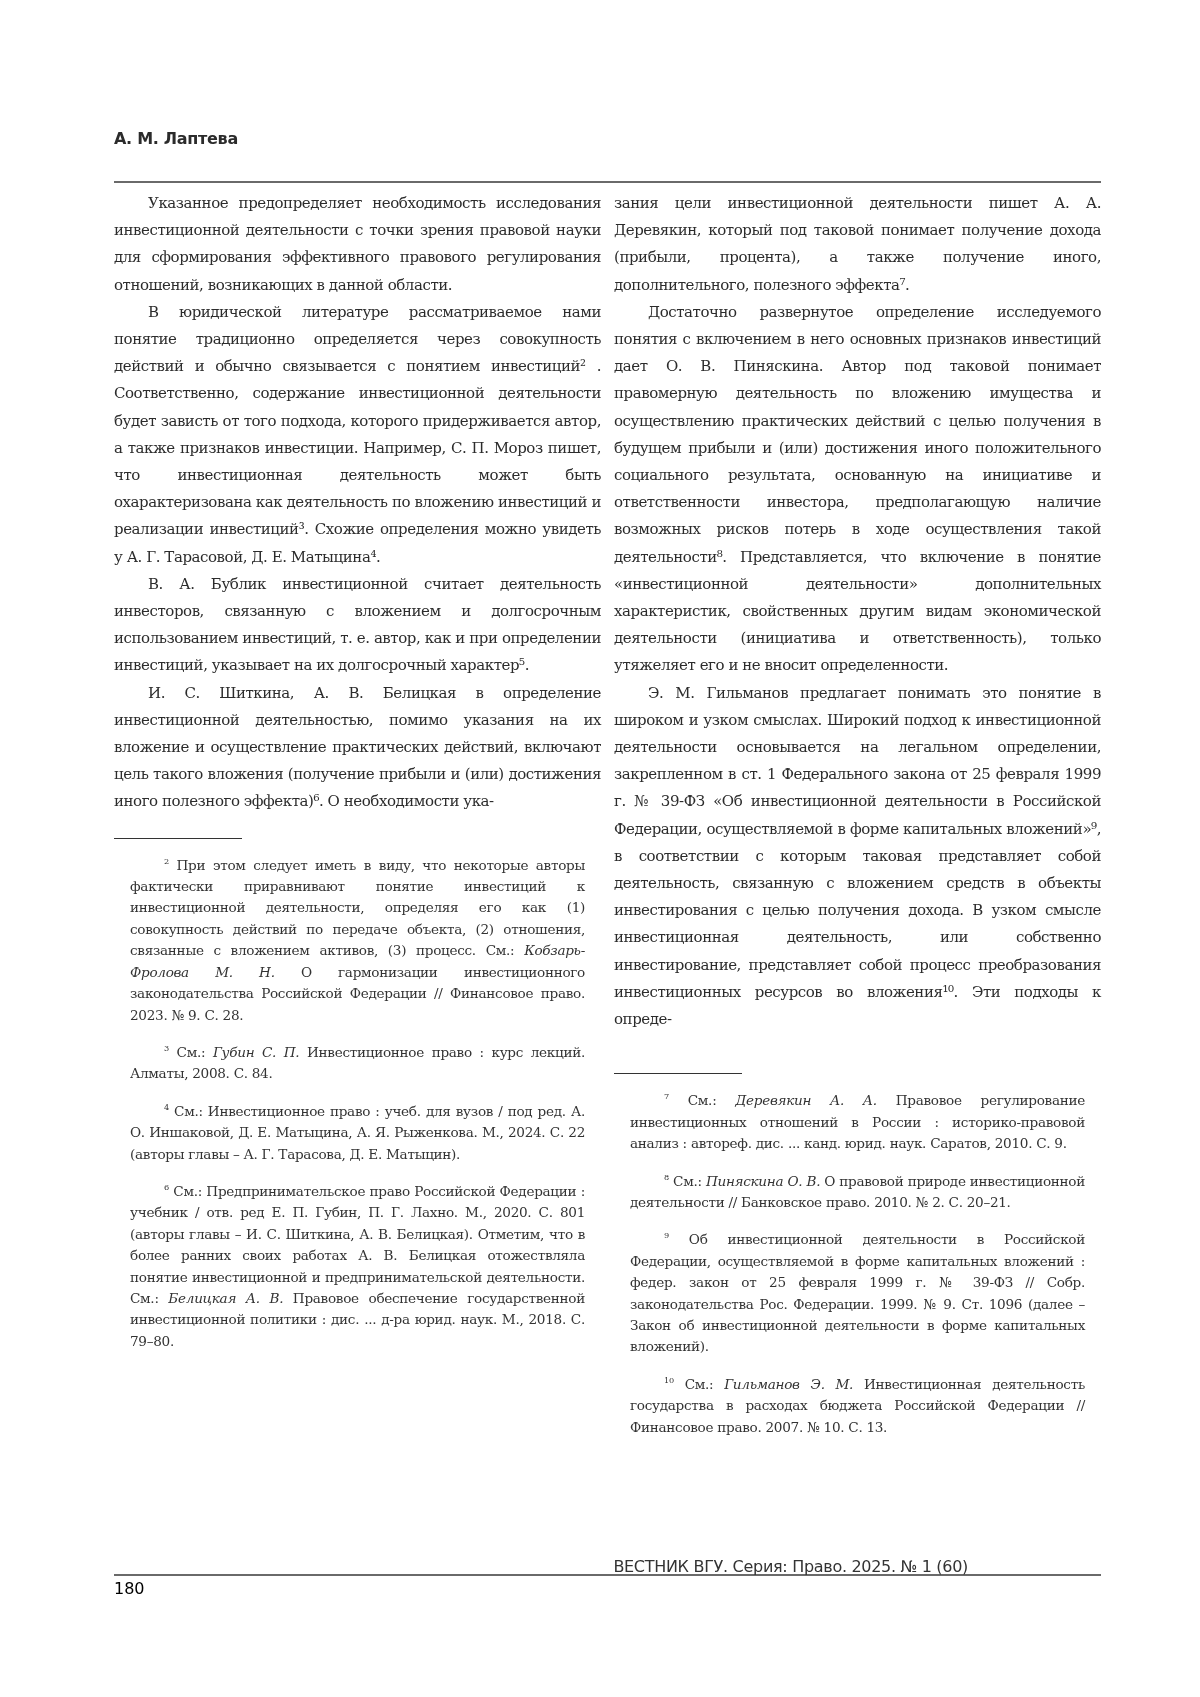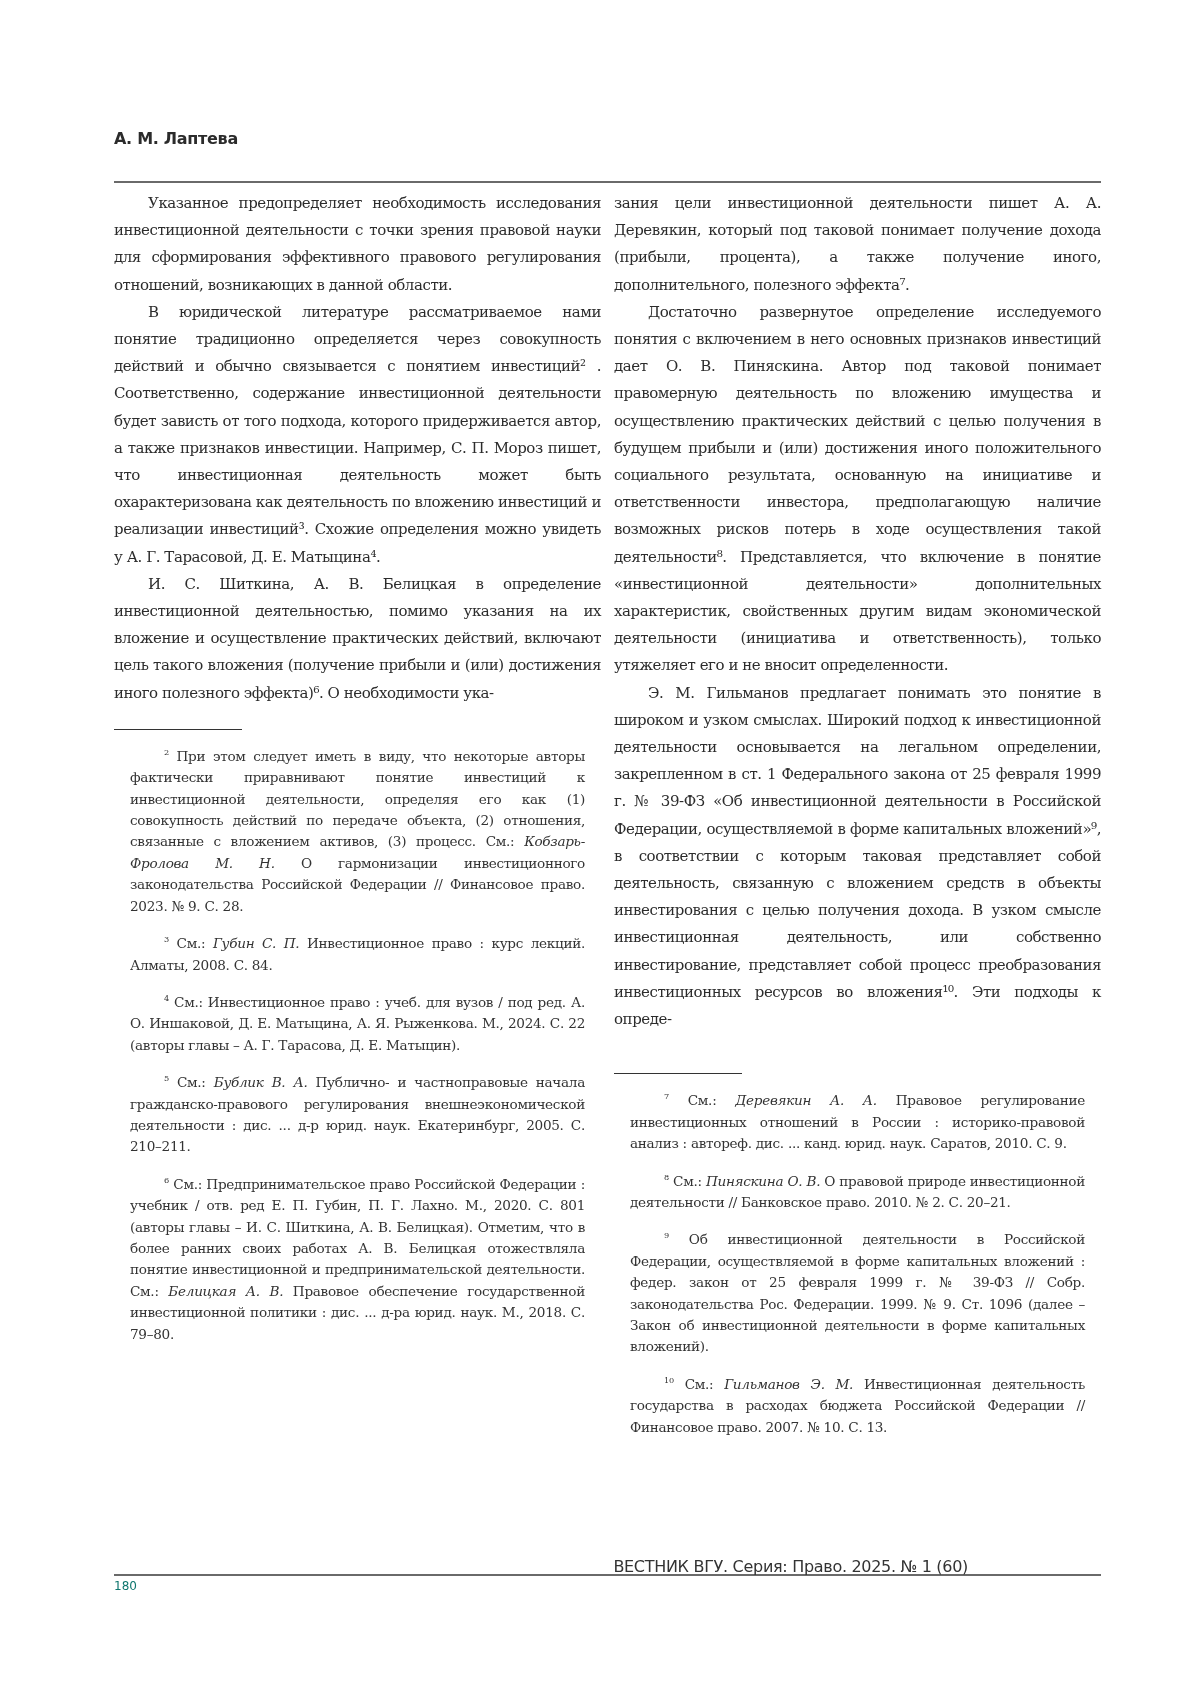--- a/index.html
+++ b/index.html
@@ -19,44 +19,44 @@
   .body-text p { margin: 0; text-indent: 34px; hyphens: manual; }
   .body-text p.cont { text-indent: 0; }
 
   .fn-rule { width: 128px; height: 1px; background: #333; margin: 22px 0 8px 0; }
   .footnotes { font-size: 13.6px; line-height: 21.4px; text-align: justify; color: #333; letter-spacing: -0.3px; }
   .footnotes p { margin: 16px; text-indent: 34px; }
   .footnotes sup, .body-text sup { font-size: 0.6em; line-height: 0; vertical-align: super; }
   .footnotes i { font-style: italic; }
 
   .foot-rule { position: absolute; left: 114px; top: 1574px; width: 987px; height: 2px; background: #6a6a6a; }
-  .page-number { position: absolute; left: 114px; top: 1579px; font-family: "DejaVu Sans", sans-serif; font-size: 12px; color: #0f766e; }
+  .page-number { position: absolute; left: 114px; top: 1579px; font-family: "DejaVu Sans", sans-serif; font-size: 16px; color: #000000; }
   .journal-name { position: absolute; right: 99px; top: 1557px; font-family: "DejaVu Sans", sans-serif; font-size: 16px; color: #333; letter-spacing: -0.3px; }
 </style>
 </head>
 <body>
 
 <div class="page">
   <div class="running-head">
     <div class="author">А. М. Лаптева</div>
   </div>
   <div class="head-rule"></div>
 
   <div class="col col-left">
     <div class="body-text">
       <p>Указанное предопределяет необходимость исследования инвестиционной деятельности с точки зрения правовой науки для сформирования эффективного правового регулирования отношений, возникающих в данной области.</p>
       <p>В юридической литературе рассматриваемое нами понятие традиционно определяется через совокупность действий и обычно связывается с понятием инвестиций² . Соответственно, содержание инвестиционной деятельности будет зависть от того подхода, которого придерживается автор, а также признаков инвестиции. Например, С. П. Мороз пишет, что инвестиционная деятельность может быть охарактеризована как деятельность по вложению инвестиций и реализации инвестиций³. Схожие определения можно увидеть у А. Г. Тарасовой, Д. Е. Матыцина⁴.</p>
+      <p>В. А. Бублик инвестиционной считает деятельность инвесторов, связанную с вложением и долгосрочным использованием инвестиций, т. е. автор, как и при определении инвестиций, указывает на их долгосрочный характер⁵.</p>
       <p>И. С. Шиткина, А. В. Белицкая в определение инвестиционной деятельностью, помимо указания на их вложение и осуществление практических действий, включают цель такого вложения (получение прибыли и (или) достижения иного полезного эффекта)⁶. О необходимости ука-</p>
     </div>
     <div class="fn-rule"></div>
     <div class="footnotes">
         <p><sup>2</sup> <span>При этом следует иметь в виду, что некоторые авторы фактически приравнивают понятие инвестиций к инвестиционной деятельности, определяя его как (1) совокупность действий по передаче объекта, (2) отношения, связанные с вложением активов, (3) процесс. См.: </span><i>Кобзарь-Фролова М. Н.</i><span> О гармонизации инвестиционного законодательства Российской Федерации // Финансовое право. 2023. № 9. С. 28.</span></p>
         <p><sup>3</sup> <span>См.: </span><i>Губин С. П.</i><span> Инвестиционное право : курс лекций. Алматы, 2008. С. 84.</span></p>
         <p><sup>4</sup> <span>См.: Инвестиционное право : учеб. для вузов / под ред. А. О. Иншаковой, Д. Е. Матыцина, А. Я. Рыженкова. М., 2024. С. 22 (авторы главы – А. Г. Тарасова, Д. Е. Матыцин).</span></p>
-        <p><sup>5</sup> <span>См.: </span><i>Бублик В. А.</i><span> Публично- и частноправовые начала гражданско-правового регулирования внешнеэкономической деятельности : дис. ... д-р юрид. наук. Екатеринбург, 2005. С. 210–211.</span></p>
         <p><sup>6</sup> <span>См.: Предпринимательское право Российской Федерации : учебник / отв. ред Е. П. Губин, П. Г. Лахно. М., 2020. С. 801 (авторы главы – И. С. Шиткина, А. В. Белицкая). Отметим, что в более ранних своих работах А. В. Белицкая отожествляла понятие инвестиционной и предпринимательской деятельности. См.: </span><i>Белицкая А. В.</i><span> Правовое обеспечение государственной инвестиционной политики : дис. ... д-ра юрид. наук. М., 2018. С. 79–80.</span></p>
       </div>
   </div>
 
   <div class="col col-right">
     <div class="body-text">
       <p class="cont">зания цели инвестиционной деятельности пишет А. А. Деревякин, который под таковой понимает получение дохода (прибыли, процента), а также получение иного, дополнительного, полезного эффекта⁷.</p>
       <p>Достаточно развернутое определение исследуемого понятия с включением в него основных признаков инвестиций дает О. В. Пиняскина. Автор под таковой понимает правомерную деятельность по вложению имущества и осуществлению практических действий с целью получения в будущем прибыли и (или) достижения иного положительного социального результата, основанную на инициативе и ответственности инвестора, предполагающую наличие возможных рисков потерь в ходе осуществления такой деятельности⁸. Представляется, что включение в понятие «инвестиционной деятельности» дополнительных характеристик, свойственных другим видам экономической деятельности (инициатива и ответственность), только утяжеляет его и не вносит определенности.</p>
       <p>Э. М. Гильманов предлагает понимать это понятие в широком и узком смыслах. Широкий подход к инвестиционной деятельности основывается на легальном определении, закрепленном в ст. 1 Федерального закона от 25 февраля 1999 г. № 39-ФЗ «Об инвестиционной деятельности в Российской Федерации, осуществляемой в форме капитальных вложений»⁹, в соответствии с которым таковая представляет собой деятельность, связанную с вложением средств в объекты инвестирования с целью получения дохода. В узком смысле инвестиционная деятельность, или собственно инвестирование, представляет собой процесс преобразования инвестиционных ресурсов во вложения¹⁰. Эти подходы к опреде-</p>
     </div>

